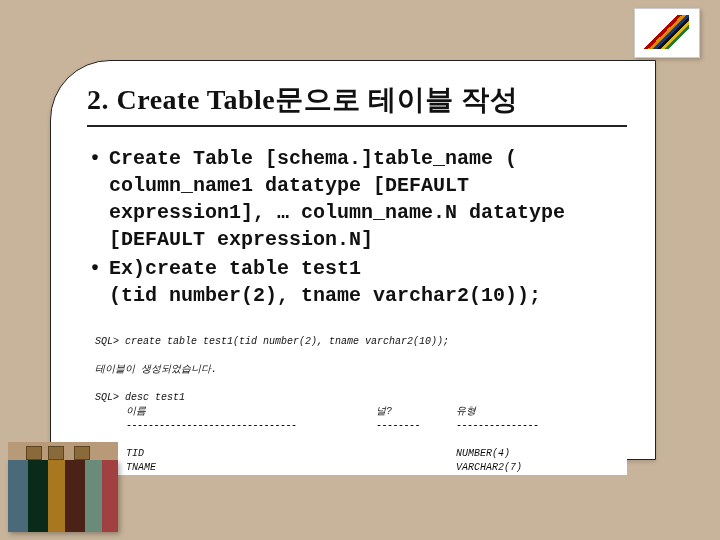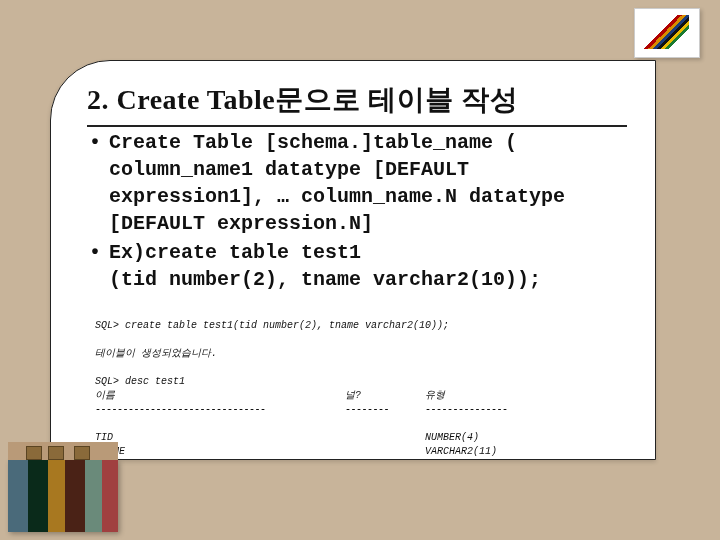--- a/index.html
+++ b/index.html
@@ -47,21 +47,21 @@
     box-shadow: 0 2px 4px rgba(0,0,0,0.15);
     padding: 20px 28px 20px 36px;
     box-sizing: border-box;
   }
   .title {
     font-size: 28px;
     font-weight: bold;
     color: #111;
     border-bottom: 2px solid #222;
     padding-bottom: 6px;
-    margin-bottom: 2px;
+    margin-bottom: 18px;
     letter-spacing: 0.5px;
   }
   ul.bullets {
     list-style: none;
     padding: 0;
     margin: 0 0 12px 0;
   }
   ul.bullets > li {
     position: relative;
     padding-left: 22px;
@@ -86,20 +86,21 @@
     font-family: "Courier New", monospace;
     font-size: 10px;
     line-height: 1.4;
     color: #111;
     white-space: pre;
     background: #fff;
     font-style: italic;
   }
   .terminal .hdr-row {
     display: flex;
+    justify-content: center;
   }
   .terminal .col-name { width: 250px; }
   .terminal .col-null { width: 80px; }
   .terminal .col-type { width: 140px; }
   .terminal .dash {
     letter-spacing: -0.5px;
     color: #111;
   }
   .bottom-img {
     position: absolute;
@@ -151,20 +152,20 @@
     </li>
   </ul>
 
   <div class="terminal">
 <span>SQL&gt; create table test1(tid number(2), tname varchar2(10));</span>
 
 <span>테이블이 생성되었습니다.</span>
 
 <span>SQL&gt; desc test1</span>
 <div class="hdr-row"><span class="col-name">이름</span><span class="col-null">널?</span><span class="col-type">유형</span></div><div class="hdr-row dash"><span class="col-name">-------------------------------</span><span class="col-null">--------</span><span class="col-type">---------------</span></div>
-<div class="hdr-row"><span class="col-name">TID</span><span class="col-null"></span><span class="col-type">NUMBER(4)</span></div><div class="hdr-row"><span class="col-name">TNAME</span><span class="col-null"></span><span class="col-type">VARCHAR2(11)</span></div></div>
+<div class="hdr-row"><span class="col-name">TID</span><span class="col-null"></span><span class="col-type">NUMBER(4)</span></div><div class="hdr-row"><span class="col-name">TNAME</span><span class="col-null"></span><span class="col-type">VARCHAR2(7)</span></div></div>
 </div>
 
 <div class="bottom-img">
   <span class="frame f1"></span>
     <span class="frame f2"></span>
     <span class="frame f3"></span>
 </div>
 
 </body></html>

